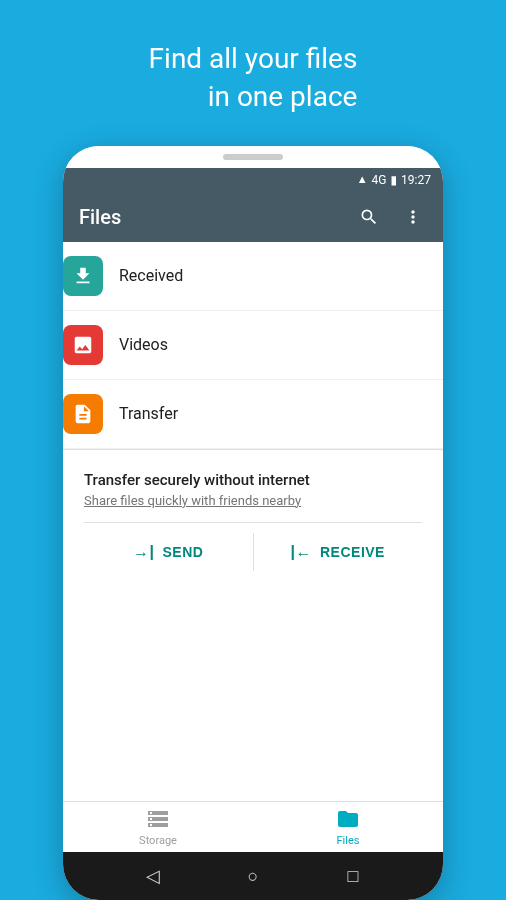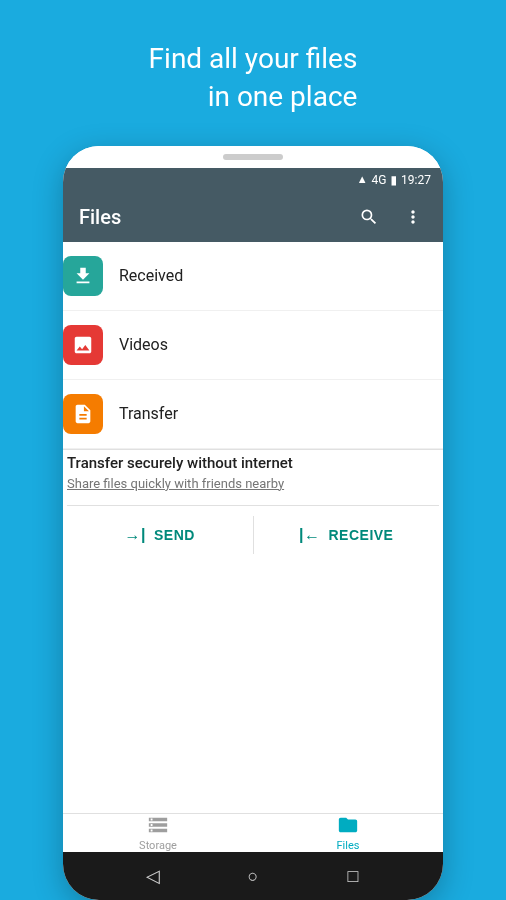--- a/index.html
+++ b/index.html
@@ -138,21 +138,21 @@
     .icon-documents { background: #f57c00; }
 
     .file-label {
       font-size: 16px;
       color: #212121;
       font-weight: 400;
     }
 
     .transfer-section {
       background: white;
-      padding: 4px;
+      padding: 21px;
       border-top: 1px solid #e0e0e0;
     }
 
     .transfer-title {
       font-size: 15px;
       color: #212121;
       font-weight: 500;
       margin-bottom: 4px;
     }
 
@@ -187,21 +187,21 @@
     }
 
     .transfer-btn:last-child {
       border-left: 1px solid #e0e0e0;
     }
 
     .bottom-nav {
       background: white;
       display: flex;
       border-top: 1px solid #e0e0e0;
-      height: 39px;
+      height: 51px;
     }
 
     .nav-item {
       flex: 1;
       display: flex;
       flex-direction: column;
       align-items: center;
       justify-content: center;
       gap: 3px;
       cursor: pointer;

